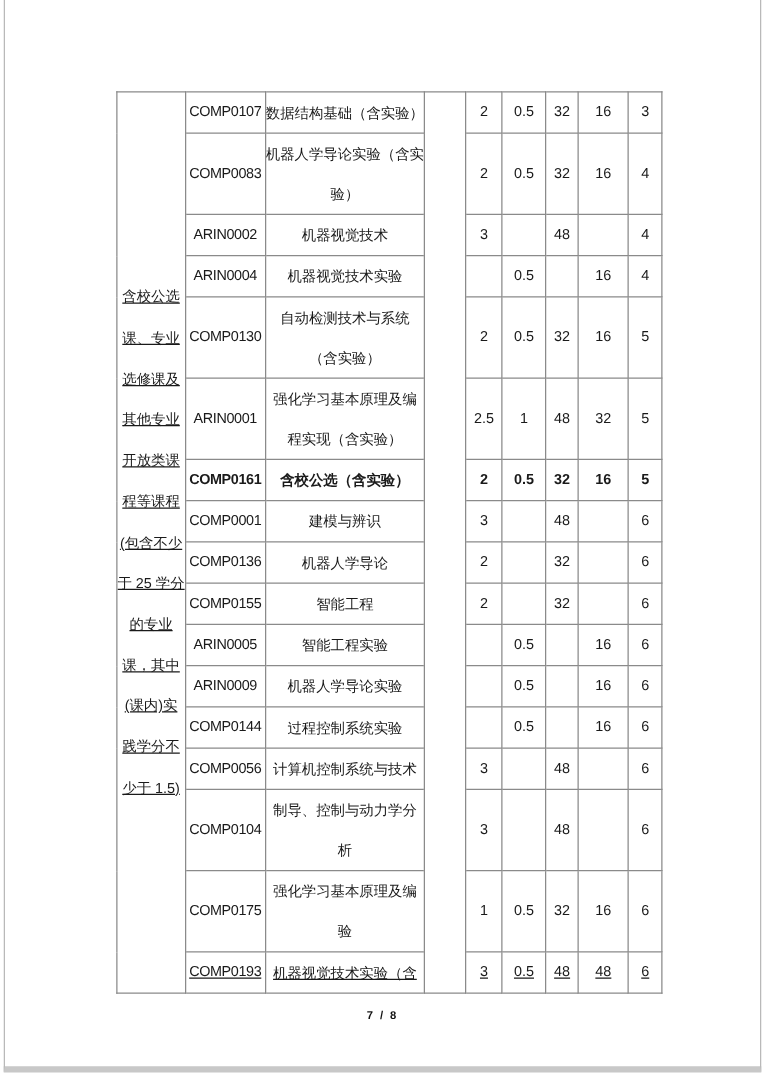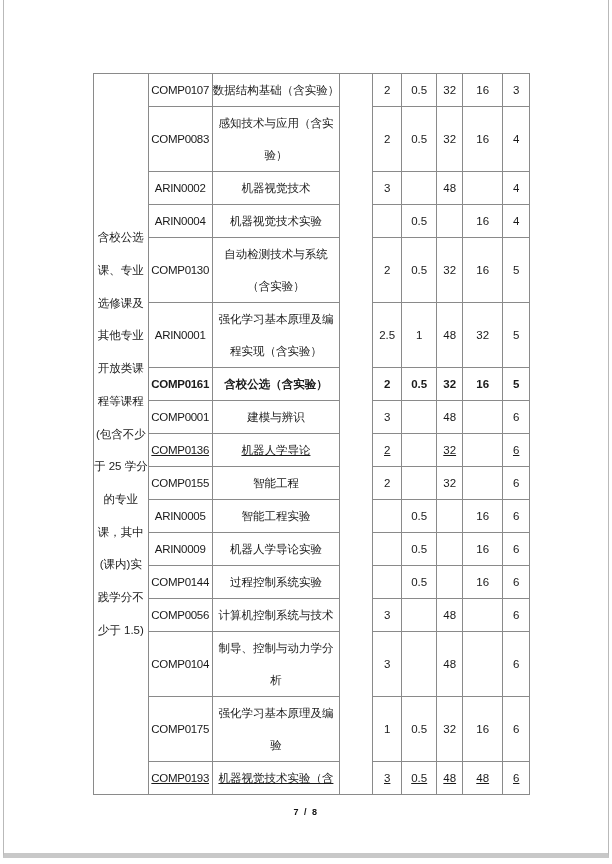--- a/index.html
+++ b/index.html
@@ -45,20 +45,21 @@
   }
   td.note-cell {
     vertical-align: top;
   }
   .note-line {
     height: 32.7px;
     display: flex;
     align-items: center;
     justify-content: center;
     white-space: nowrap;
+    text-decoration: underline;
   }
   .name-line {
     height: 32px;
     display: flex;
     align-items: center;
     justify-content: center;
     white-space: nowrap;
   }
   td.code-cell {
     font-size: 12px;
@@ -117,21 +118,21 @@
             <td rowspan="17"></td>
             <td>2</td>
             <td>0.5</td>
             <td>32</td>
             <td>16</td>
             <td>3</td>
           </tr>
           <tr style="height: 65px;">
             <td class="code-cell">COMP0083</td>
             <td class="name-cell">
-              <div class="name-line">感知技术与应用（含实</div>
+              <div class="name-line">机器人学导论实验（含实</div>
               <div class="name-line">验）</div>
             </td>
             <td>2</td>
             <td>0.5</td>
             <td>32</td>
             <td>16</td>
             <td>4</td>
           </tr>
           <tr style="height: 32px;">
             <td class="code-cell">ARIN0002</td>
@@ -194,21 +195,21 @@
             <td class="code-cell">COMP0001</td>
             <td class="name-cell">
               <div class="name-line">建模与辨识</div>
             </td>
             <td>3</td>
             <td></td>
             <td>48</td>
             <td></td>
             <td>6</td>
           </tr>
-          <tr style="height: 32px; text-decoration: underline;">
+          <tr style="height: 32px;">
             <td class="code-cell">COMP0136</td>
             <td class="name-cell">
               <div class="name-line">机器人学导论</div>
             </td>
             <td>2</td>
             <td></td>
             <td>32</td>
             <td></td>
             <td>6</td>
           </tr>

